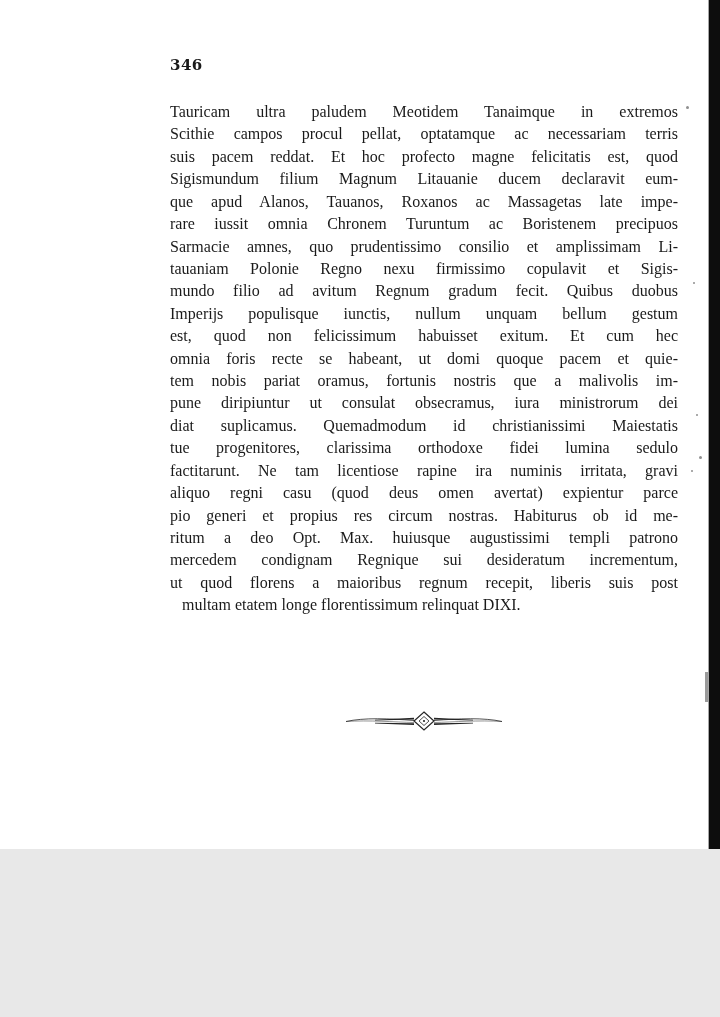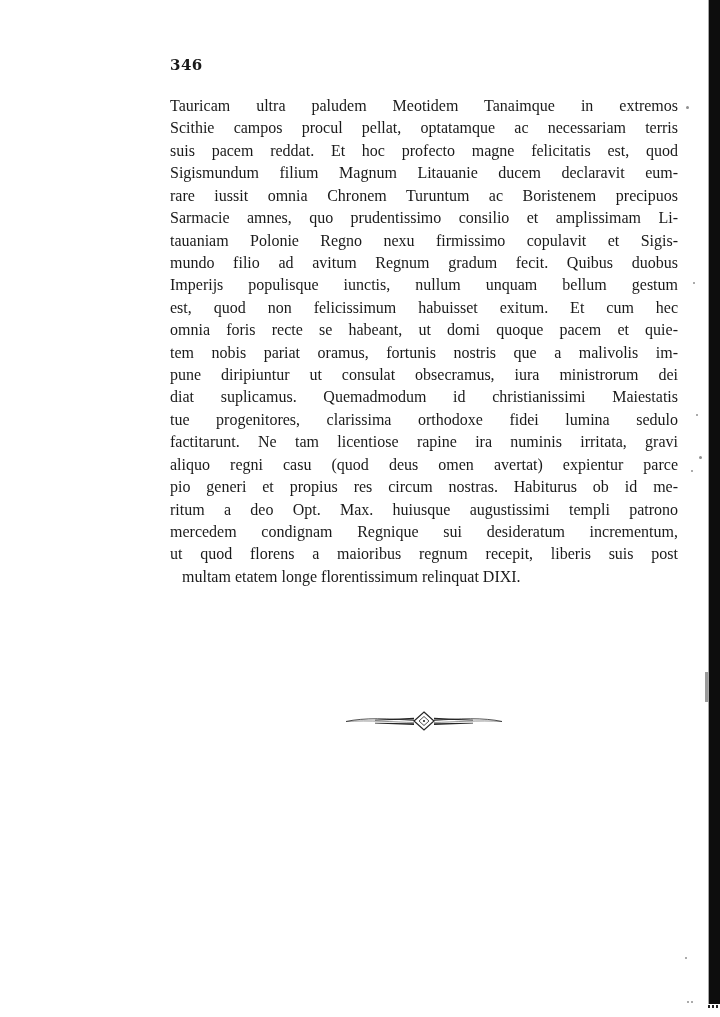--- a/index.html
+++ b/index.html
@@ -5,41 +5,41 @@
   :root {
     --ink: #1a1a1a;
     --paper: #ffffff;
     --edge: #0d0d0d;
   }
   * { margin: 0; padding: 0; box-sizing: border-box; }
   html, body { background: #e8e8e8; }
   .page {
     position: relative;
     width: 720px;
-    height: 1017px;
+    height: 849px;
     background: var(--paper);
     overflow: hidden;
     font-family: "Liberation Serif", "DejaVu Serif", serif;
     color: var(--ink);
   }
   .page-number {
     position: absolute;
     left: 170px;
     top: 56px;
     font-family: "DejaVu Serif", serif;
     font-weight: 700;
     font-size: 15px;
     line-height: 1.2;
     letter-spacing: 0.5px;
     color: var(--ink);
   }
   .text-block {
     position: absolute;
     left: 170px;
-    top: 95px;
+    top: 101px;
     width: 508px;
   }
   .text-line {
     font-size: 16px;
     line-height: 22.42px;
     white-space: nowrap;
     overflow: hidden;
     text-align: justify;
     text-align-last: justify;
     color: var(--ink);
@@ -107,20 +107,21 @@
 <div class="page">
 
   <div class="page-number">346</div>
 
   <div class="text-block">
 
   <div class="text-line">Tauricam ultra paludem Meotidem Tanaimque in extremos</div>
       <div class="text-line">Scithie campos procul pellat, optatamque ac necessariam terris</div>
       <div class="text-line">suis pacem reddat. Et hoc profecto magne felicitatis est, quod</div>
       <div class="text-line">Sigismundum filium Magnum Litauanie ducem declaravit eum-</div>
+      <div class="text-line">que apud Alanos, Tauanos, Roxanos ac Massagetas late impe-</div>
       <div class="text-line">rare iussit omnia Chronem Turuntum ac Boristenem precipuos</div>
       <div class="text-line">Sarmacie amnes, quo prudentissimo consilio et amplissimam Li-</div>
       <div class="text-line">tauaniam Polonie Regno nexu firmissimo copulavit et Sigis-</div>
       <div class="text-line">mundo filio ad avitum Regnum gradum fecit. Quibus duobus</div>
       <div class="text-line">Imperijs populisque iunctis, nullum unquam bellum gestum</div>
       <div class="text-line">est, quod non felicissimum habuisset exitum. Et cum hec</div>
       <div class="text-line">omnia foris recte se habeant, ut domi quoque pacem et quie-</div>
       <div class="text-line">tem nobis pariat oramus, fortunis nostris que a malivolis im-</div>
       <div class="text-line">pune diripiuntur ut consulat obsecramus, iura ministrorum dei</div>
       <div class="text-line">diat suplicamus. Quemadmodum id christianissimi Maiestatis</div>

